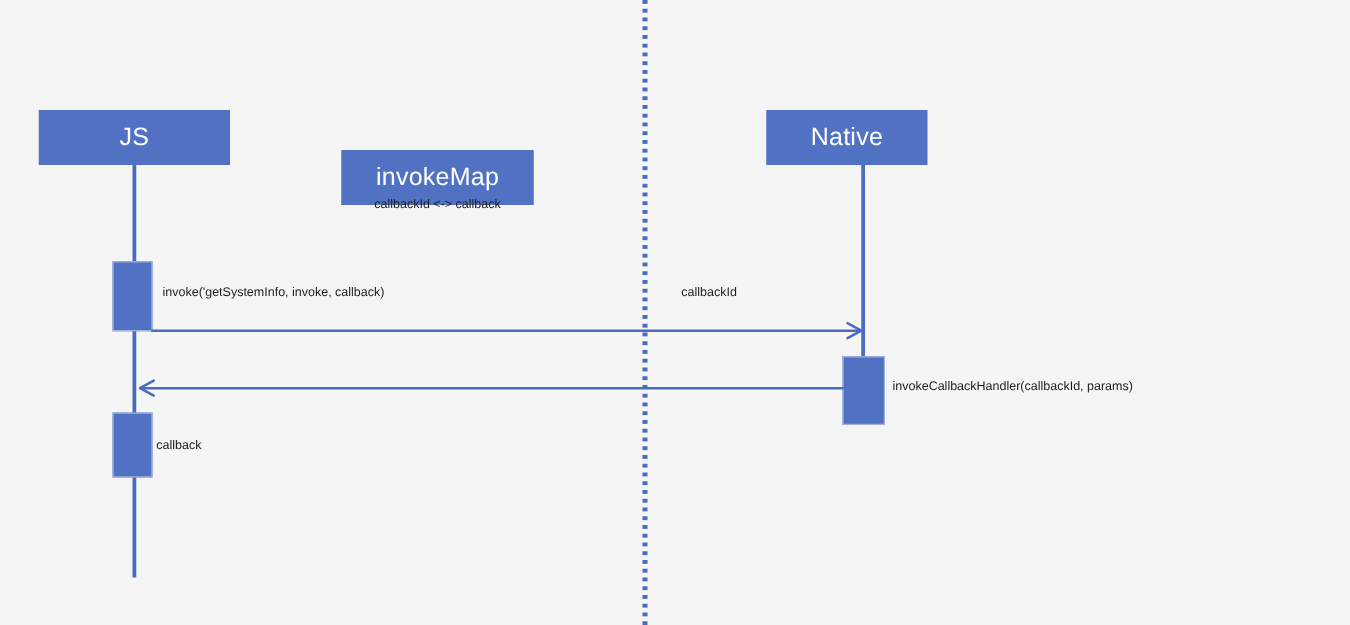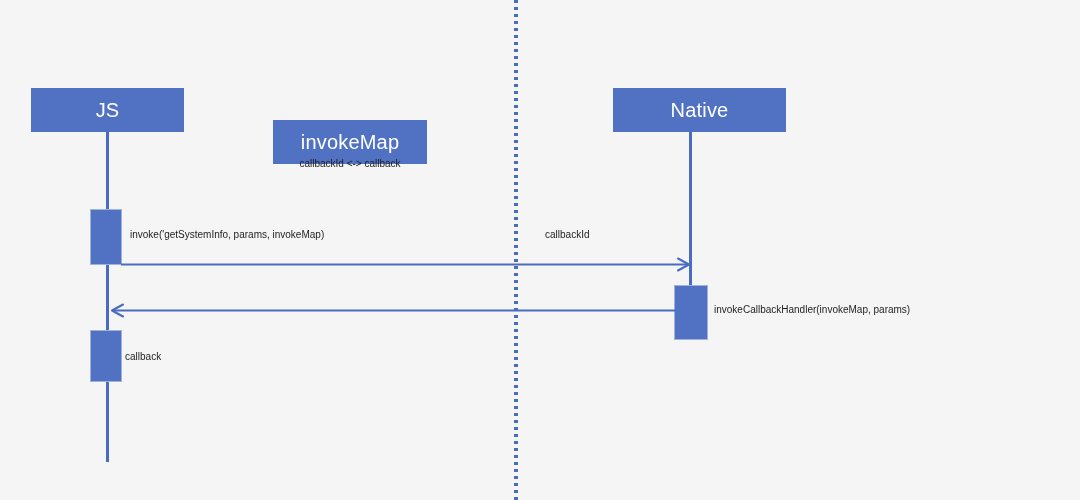--- a/index.html
+++ b/index.html
@@ -95,21 +95,21 @@
   <div class="lifeline" style="left:689px; top:132px; height:208px;"></div>
 
   <div class="participant" style="left:31px; top:88px; width:153px; height:44px;">
     <span>JS</span>
   </div>
 
   <div class="participant" style="left:273px; top:88px; width:154px; height:44px;margin-top:32px;">
     <span>invokeMap</span>
   </div>
 
-  <div class="participant" style="left:613px; top:88px; width:173px; height:44px;">
+  <div class="participant" style="left:613px; top:88px; width:129px; height:44px;">
     <span>Native</span>
   </div>
 
   <div class="label center" style="left:350px; top:159px;">callbackId &lt;-&gt; callback</div>
 
   <div class="activation" style="left:90px; top:209px; width:32px; height:56px;"></div>
 
   <div class="activation" style="left:674px; top:285px; width:34px; height:55px;"></div>
 
   <div class="activation" style="left:90px; top:330px; width:32px; height:52px;"></div>
@@ -120,21 +120,21 @@
       <line x1="121" y1="264.5" x2="688" y2="264.5" stroke="#4a6cc0" stroke-width="2"></line>
       <path d="M 678 258.5 L 689 264.5 L 678 270.5" fill="none" stroke="#4a6cc0" stroke-width="2" stroke-linecap="round" stroke-linejoin="round"></path>
     </g>
 
     <g>
       <line x1="113" y1="310.5" x2="675" y2="310.5" stroke="#4a6cc0" stroke-width="2"></line>
       <path d="M 123 304.5 L 112 310.5 L 123 316.5" fill="none" stroke="#4a6cc0" stroke-width="2" stroke-linecap="round" stroke-linejoin="round"></path>
     </g>
   </svg>
 
-  <div class="label" style="left:130px; top:230px;">invoke('getSystemInfo, params, invokeMap)</div>
+  <div class="label" style="left:130px; top:230px;">invoke('getSystemInfo, invoke, callback)</div>
 
   <div class="label" style="left:545px; top:230px;">callbackId</div>
 
-  <div class="label" style="left:714px; top:305px;">invokeCallbackHandler(invokeMap, params)</div>
+  <div class="label" style="left:714px; top:305px;">invokeCallbackHandler(callbackId, params)</div>
 
   <div class="label" style="left:125px; top:352px;">callback</div>
 
 </div>
 
 </body></html>

